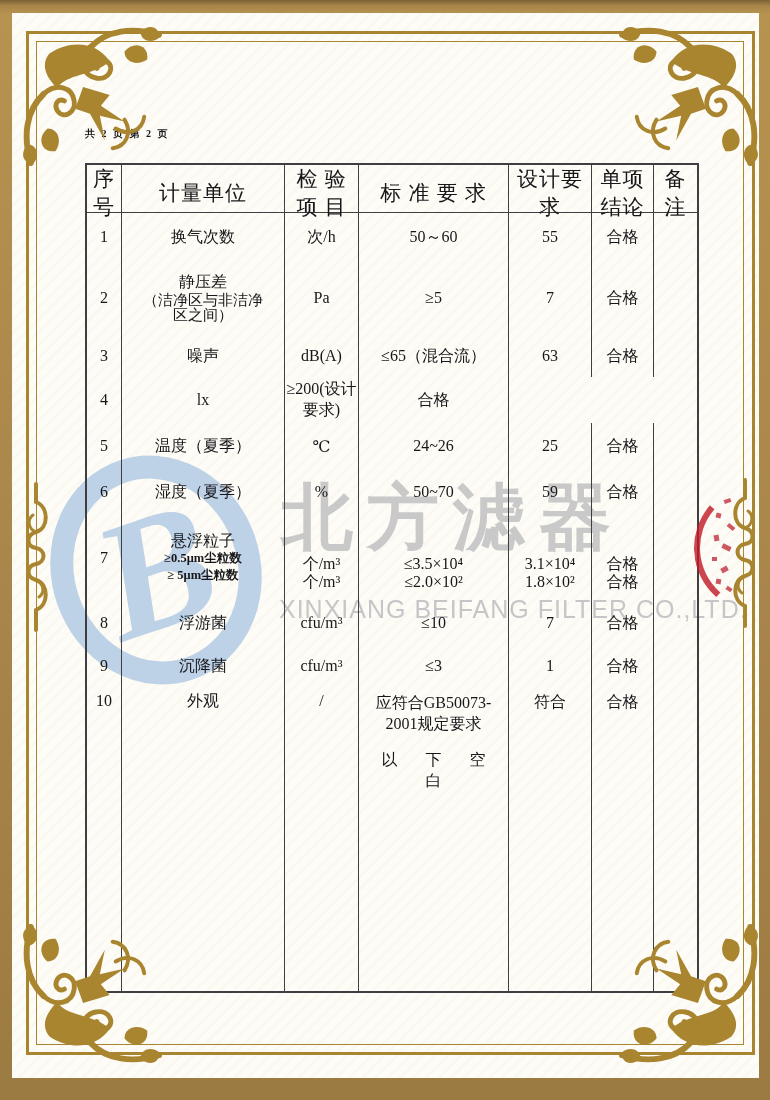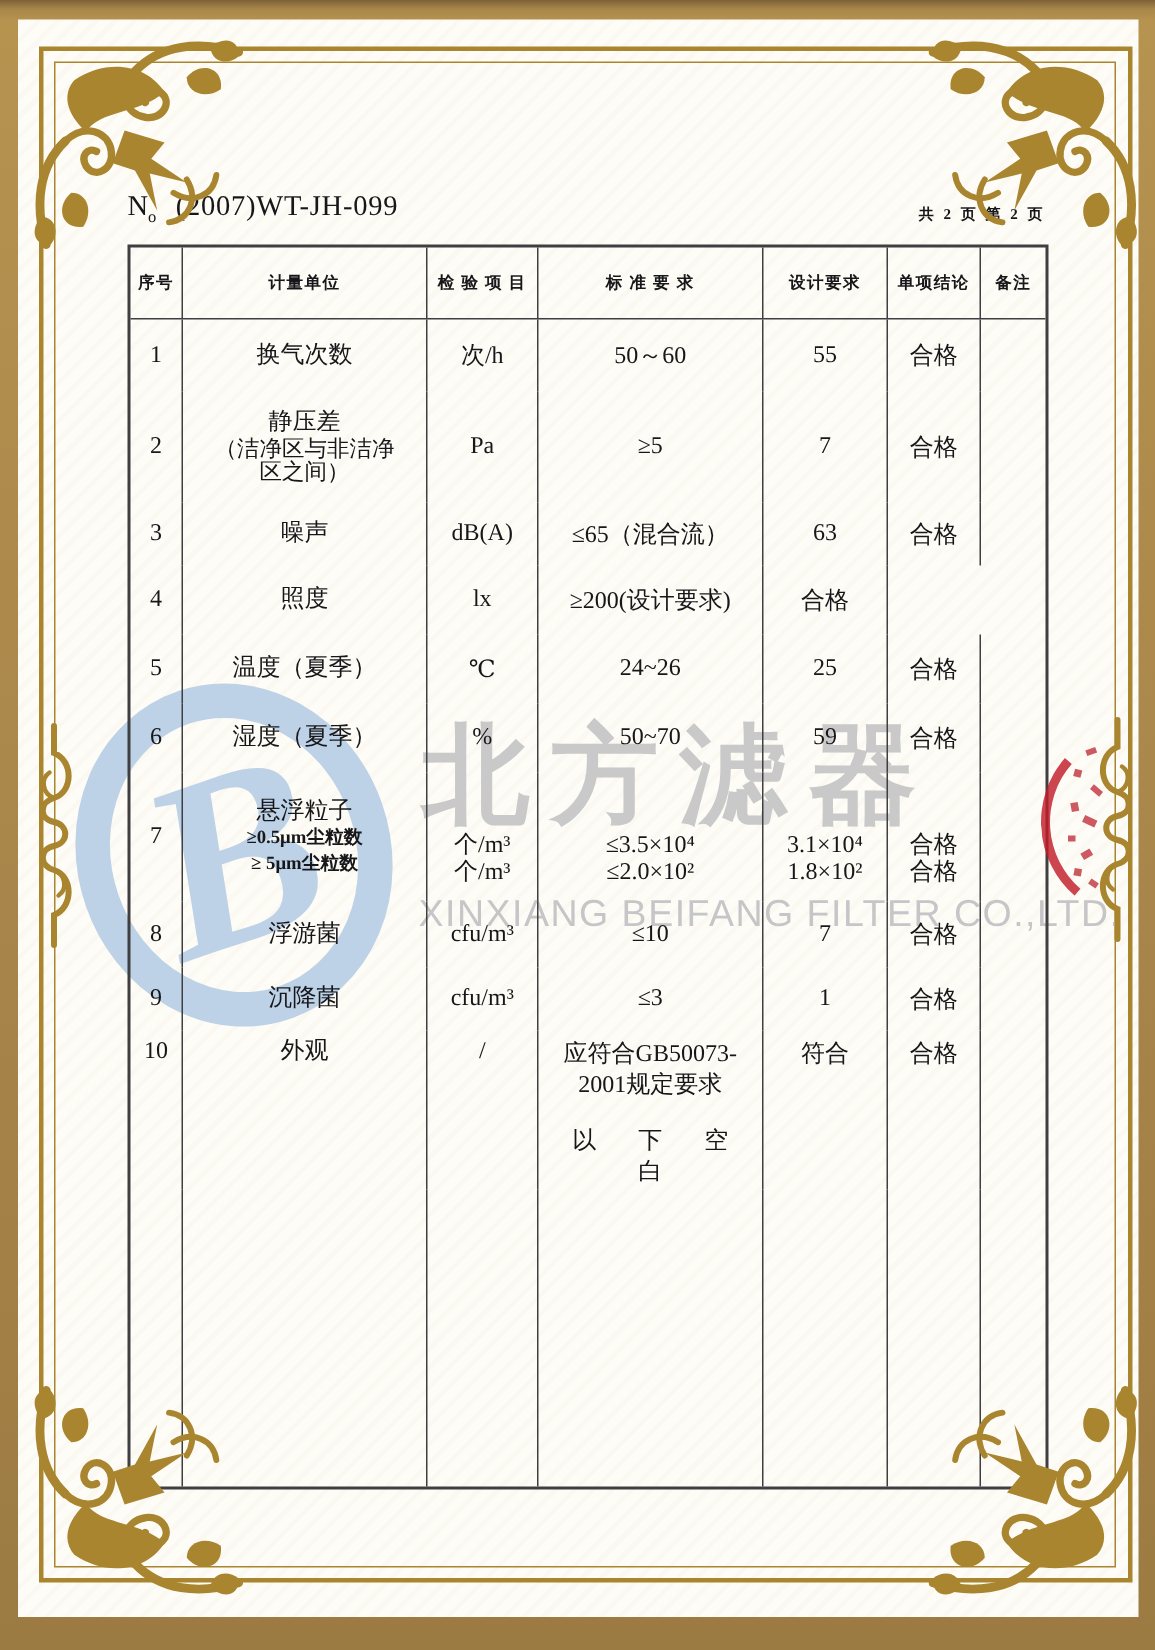--- a/index.html
+++ b/index.html
@@ -39,21 +39,21 @@
   .doc-no .num{margin-left:13px;letter-spacing:.5px;}
   .page-info{font-size:10px;font-weight:bold;letter-spacing:2px;padding-bottom:1px;}
 
   
   .report-table{position:absolute;left:85px;top:163px;width:610px;z-index:2;
     border:2px solid #3f3f42;color:#17171a;}
   .trow{display:grid;grid-template-columns:35px 163px 74px 150px 83px 62px 1fr;}
   .tcell{border-right:1px solid #3f3f42;display:flex;flex-direction:column;
     align-items:center;justify-content:center;text-align:center;min-width:0;}
   .trow .tcell:last-child{border-right:none;}
-  .thead{height:47px;border-bottom:1px solid #3f3f42;font-size:11px;font-weight:bold;}
+  .thead{height:47px;border-bottom:1px solid #3f3f42;font-size:21px;}
   .thead .tcell{letter-spacing:1px;}
   .body-row{font-size:16px;}
   .item-sub{font-size:15px;line-height:15px;max-width:132px;margin-top:2px;}
   .sub-label{font-size:12.5px;line-height:17px;font-weight:bold;}
   .line{line-height:18px;}
   .row-top .tcell{justify-content:flex-start;padding-top:5px;}
   .row-top .std{line-height:21px;max-width:140px;}
   .cell-bottom{justify-content:flex-end !important;padding-bottom:10px;}
   .blank-note-row{font-size:16px;}
   .blank-note-row .note{letter-spacing:12px;padding-left:12px;}
@@ -175,23 +175,20 @@
   <svg class="wm-logo" viewBox="0 0 220 235">
     <g transform="rotate(-19 110 118)">
       <ellipse cx="110" cy="118" rx="93" ry="104" fill="none" stroke="#bdd1e7" stroke-width="23"></ellipse>
       <text x="110" y="175" text-anchor="middle" font-size="168" font-style="italic" font-weight="bold" font-family="Liberation Serif, DejaVu Serif, serif" fill="#bdd1e7">B</text>
     </g>
   </svg>
   <div class="wm-brand">北方滤器</div>
   <div class="wm-company">XINXIANG BEIFANG FILTER CO.,LTD.</div>
 
   <div class="doc-header">
-    <div class="doc-no">
-      <span>N</span><sub>o</sub><span class="num">(2007)WT-JH-099</span>
-    </div>
     <div class="page-info">共 2 页 第 2 页</div>
   </div>
 
   <div class="report-table">
     <div class="trow thead">
       <div class="tcell">序号</div>
       <div class="tcell">计量单位</div>
       <div class="tcell">检 验 项 目</div>
       <div class="tcell">标 准 要 求</div>
       <div class="tcell">设计要求</div>
@@ -267,23 +264,20 @@
           </div>
           <div class="tcell">
             <span></span>
           </div>
         </div>
         <div class="trow body-row" style="height: 46px;">
           <div class="tcell">
             <span>4</span>
           </div>
           <div class="tcell">
-            <span class="line">照度</span>
-          </div>
-          <div class="tcell">
             <span>lx</span>
           </div>
           <div class="tcell">
             <span>≥200(设计要求)</span>
           </div>
           <div class="tcell">
             <span>合格</span>
           </div>
           <div class="tcell">
             <span></span>

